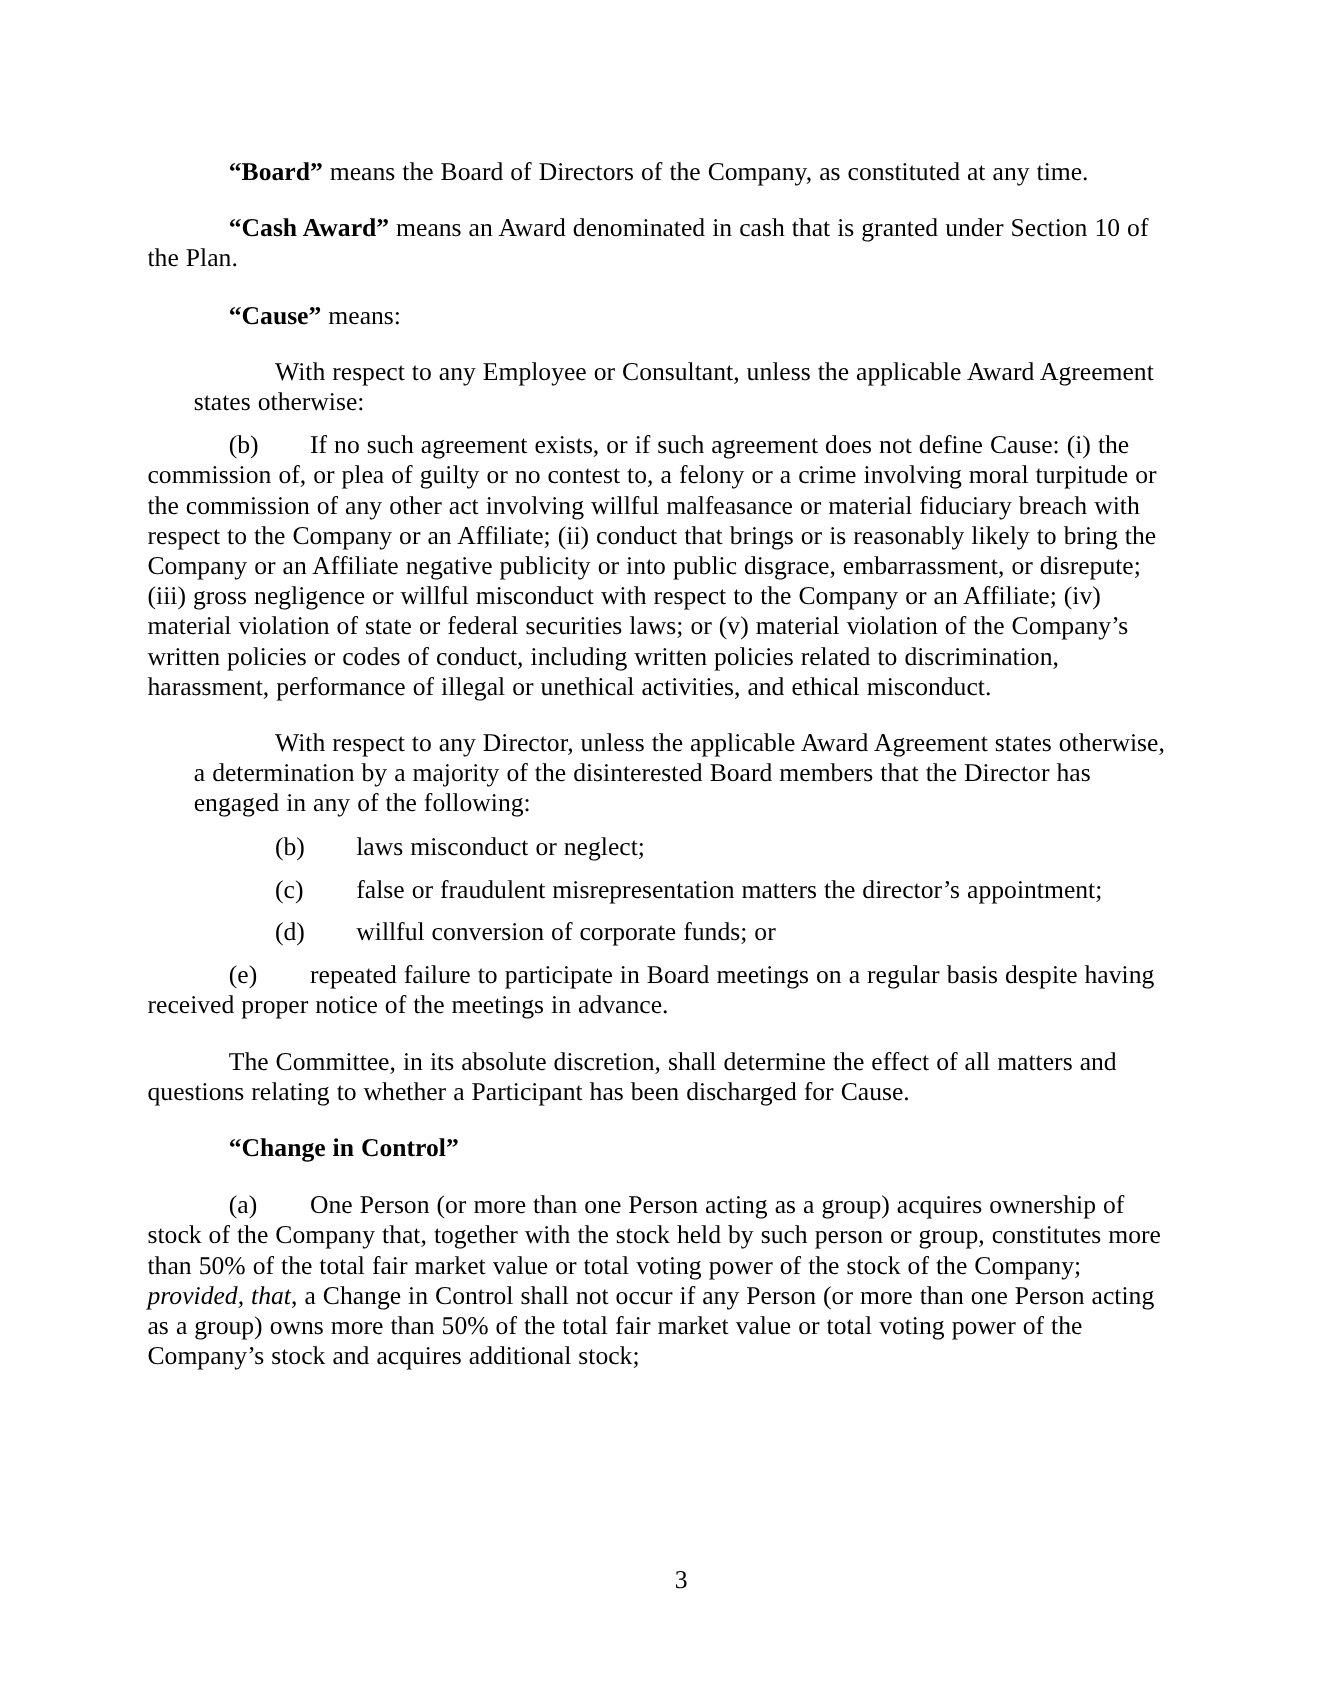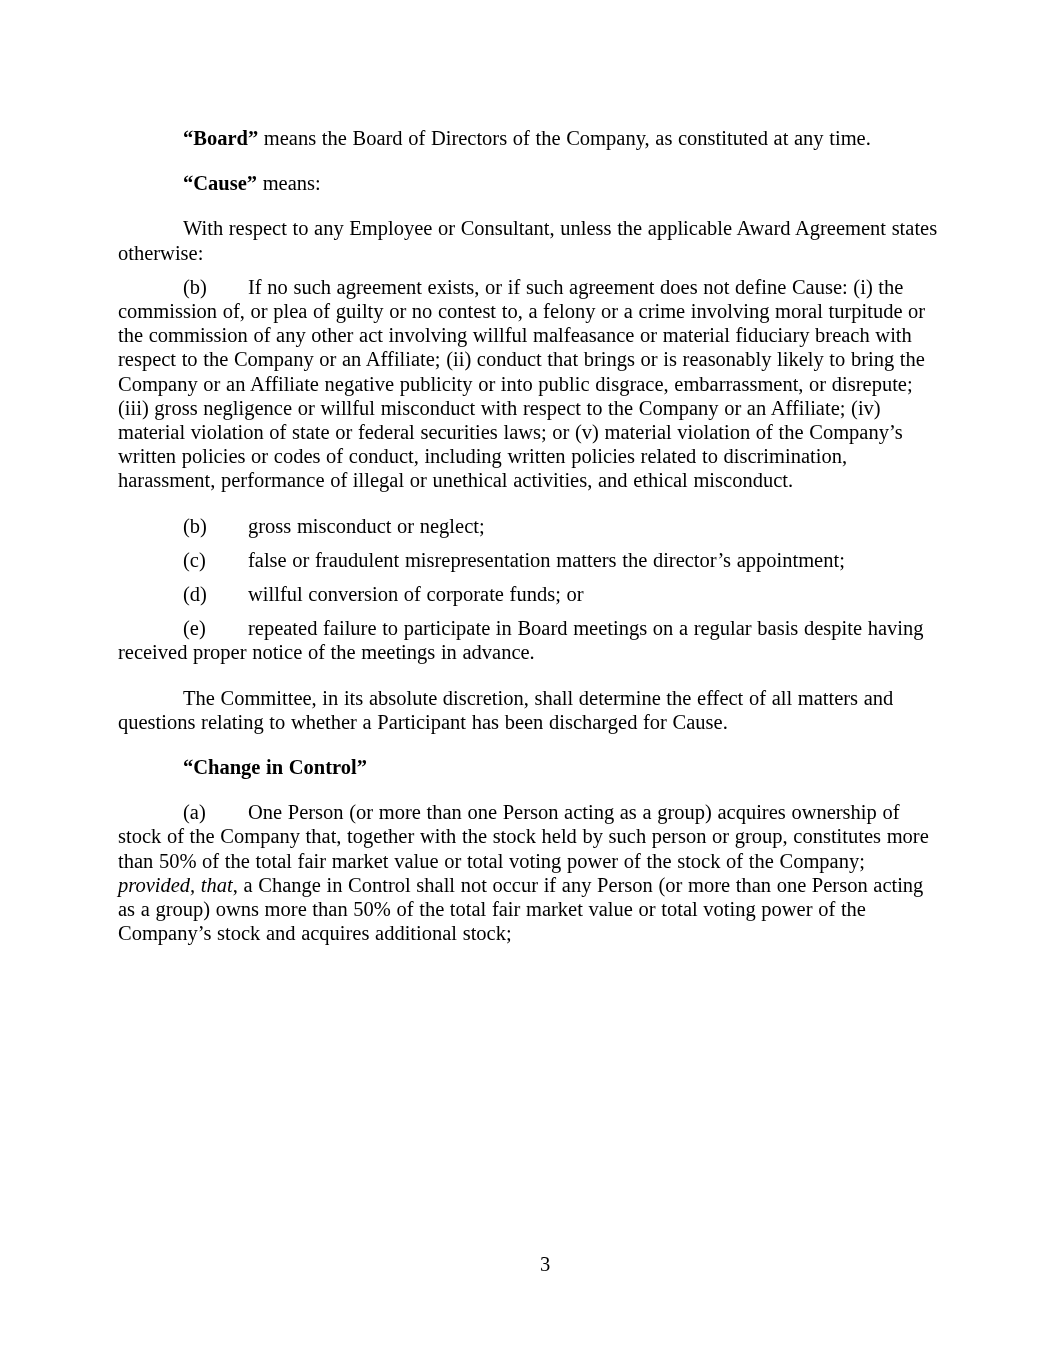--- a/index.html
+++ b/index.html
@@ -26,20 +26,21 @@
     width: 822px;
     text-align: left;
   }
   .para {
     margin: 0 0 21px 0;
     text-indent: 65px;
     word-spacing: 0.5px;
   }
   .para.tight {
     margin-bottom: 10px;
+    margin-left: 37px;
   }
   .para .label {
     display: inline-block;
     width: 65px;
     text-indent: 0;
   }
   .para .bold { font-weight: bold; }
   .para .italic { font-style: italic; }
   .page-footer {
     position: absolute;
@@ -50,24 +51,26 @@
     font-family: "Liberation Serif", "DejaVu Serif", serif;
     font-size: 20.5px;
   }
 </style>
 </head>
 <body>
 
 <div class="doc-page">
   <div class="doc-content">
       <p class="para"><span class="bold">“Board”</span><span> means the Board of Directors of the Company, as constituted at any time.</span></p>
+      <p class="para"><span class="bold">“Cash Award”</span><span> means an Award denominated in cash that is granted under Section 10 of the Plan.</span></p>
       <p class="para"><span class="bold">“Cause”</span><span> means:</span></p>
       <p class="para tight"><span>With respect to any Employee or Consultant, unless the applicable Award Agreement states otherwise:</span></p>
       <p class="para"><span class="label">(b)</span><span>If no such agreement exists, or if such agreement does not define Cause: (i) the commission of, or plea of guilty or no contest to, a felony or a crime involving moral turpitude or the commission of any other act involving willful malfeasance or material fiduciary breach with respect to the Company or an Affiliate; (ii) conduct that brings or is reasonably likely to bring the Company or an Affiliate negative publicity or into public disgrace, embarrassment, or disrepute; (iii) gross negligence or willful misconduct with respect to the Company or an Affiliate; (iv) material violation of state or federal securities laws; or (v) material violation of the Company’s written policies or codes of conduct, including written policies related to discrimination, harassment, performance of illegal or unethical activities, and ethical misconduct.</span></p>
-      <p class="para tight"><span class="label">(b)</span><span>gross misconduct or neglect;</span></p>
+      <p class="para tight"><span>With respect to any Director, unless the applicable Award Agreement states otherwise, a determination by a majority of the disinterested Board members that the Director has engaged in any of the following:</span></p>
+      <p class="para tight"><span class="label">(b)</span><span>laws misconduct or neglect;</span></p>
       <p class="para tight"><span class="label">(c)</span><span>false or fraudulent misrepresentation matters the director’s appointment;</span></p>
       <p class="para tight"><span class="label">(d)</span><span>willful conversion of corporate funds; or</span></p>
       <p class="para"><span class="label">(e)</span><span>repeated failure to participate in Board meetings on a regular basis despite having received proper notice of the meetings in advance.</span></p>
       <p class="para"><span>The Committee, in its absolute discretion, shall determine the effect of all matters and questions relating to whether a Participant has been discharged for Cause.</span></p>
       <p class="para"><span class="bold">“Change in Control”</span></p>
       <p class="para"><span class="label">(a)</span><span>One Person (or more than one Person acting as a group) acquires ownership of stock of the Company that, together with the stock held by such person or group, constitutes more than 50% of the total fair market value or total voting power of the stock of the Company; </span><span class="italic">provided, that</span><span>, a Change in Control shall not occur if any Person (or more than one Person acting as a group) owns more than 50% of the total fair market value or total voting power of the Company’s stock and acquires additional stock;</span></p>
     </div>
   <div class="page-footer">
     <span>3</span>
   </div>

